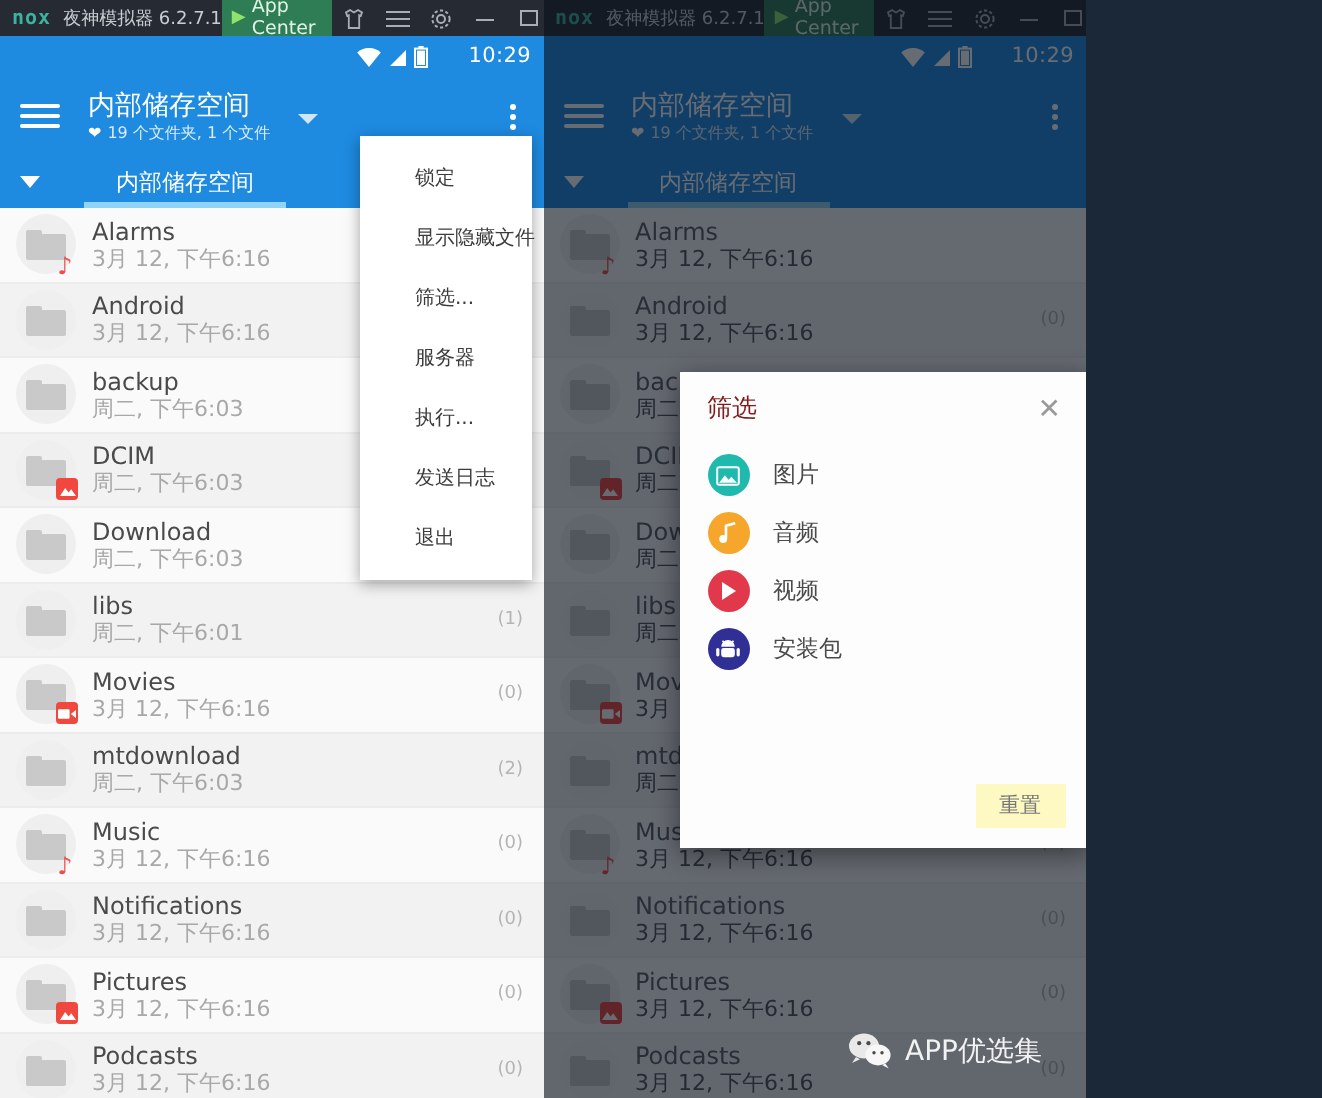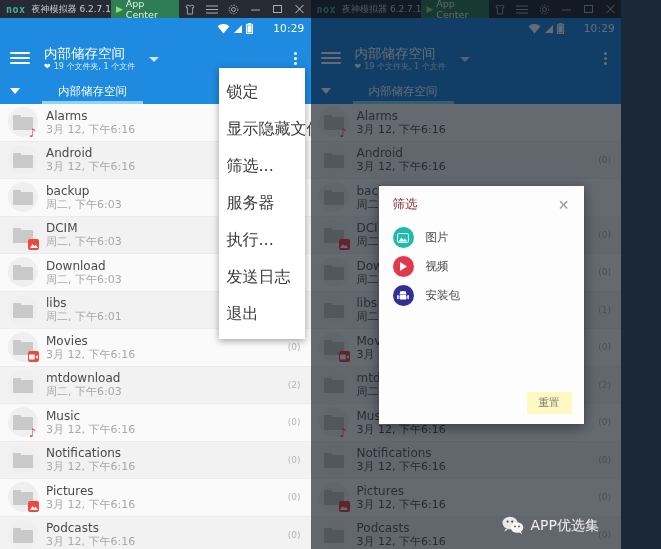--- a/index.html
+++ b/index.html
@@ -1,21 +1,21 @@
 <!DOCTYPE html>
 <html><head>
 <meta charset="utf-8">
 <style>
   * { box-sizing: border-box; margin: 0; padding: 0; }
   html, body {
     width: 661px; height: 549px;
     font-family: "DejaVu Sans", "Liberation Sans", sans-serif;
     overflow: hidden; background: #1b2838;
   }
-  .screen { position: relative; width: 621px; height: 549px; display: flex; }
+  .screen { position: relative; width: 543px; height: 549px; display: flex; }
   .panel { position: relative; width: 330.5px; height: 549px; overflow: hidden; background: #fafafa; }
   .panel.right { width: 330.5px; }
 
   
   .emu-bar {
     height: 18px; background: #262b33; display: flex; align-items: center;
     position: relative; z-index: 40;
   }
   .emu-logo {
     color: #3bb3a0; font-size: 10px; font-weight: bold; letter-spacing: .5px;
@@ -105,21 +105,21 @@
   .row-name { font-size: 12px; color: #4a4a4a; line-height: 15px; }
   .row-date { font-size: 11px; color: #a8a8a8; line-height: 12px; }
   .row-count { font-size: 9px; color: #b4b4b4; padding-left: 6px; }
 
   
   .popup {
     position: absolute; top: 68px; right: 6px; width: 86px; background: #fff;
     box-shadow: 0 2px 7px rgba(0,0,0,.35); z-index: 50; padding: 6px 0;
   }
   .popup-item {
-    padding: 8px 8px; font-size: 16px; color: #3c3c3c; white-space: nowrap; cursor: pointer;
+    padding: 8px 28px; font-size: 10px; color: #3c3c3c; white-space: nowrap; cursor: pointer;
   }
 
   
   .scrim {
     position: absolute; left: 0; top: 0; width: 100%; height: 100%;
     background: rgba(10,16,28,.62); z-index: 60;
   }
   .dialog {
     position: absolute; left: 68px; top: 186px; width: 205px; height: 238px;
     background: #fdfdfd; z-index: 70; box-shadow: 0 3px 12px rgba(0,0,0,.45);
@@ -756,20 +756,30 @@
       </div>
       <div class="dialog-body">
           <div class="fitem">
             <span class="fico" style="background:#1fb9ad">
               <svg width="12" height="10" viewBox="0 0 12 10">
                 <rect x="0.6" y="0.6" width="10.8" height="8.8" rx="1" fill="none" stroke="#fff" stroke-width="1"></rect>
                 <path d="M1.6 8.4 L4.4 4.6 L6.3 6.9 L7.7 5.4 L10.4 8.4 Z" fill="#fff"></path>
               </svg>
             </span>
             <span class="flabel">图片</span>
+          </div>
+          <div class="fitem">
+            <span class="fico" style="background:#f5a62b">
+              <svg width="10" height="11" viewBox="0 0 10 11">
+                <path d="M8.6 0.6 L4 1.9 L4 8" stroke="#fff" stroke-width="1.3" fill="none"></path>
+                <circle cx="2.6" cy="8.5" r="2" fill="#fff"></circle>
+                <circle cx="8.6" cy="2.2" r="0" fill="#fff"></circle>
+              </svg>
+            </span>
+            <span class="flabel">音频</span>
           </div>
           <div class="fitem">
             <span class="fico" style="background:#e1394b">
               <svg width="10" height="11" viewBox="0 0 10 11">
                 <path d="M2 1 L9 5.5 L2 10 Z" fill="#fff"></path>
               </svg>
             </span>
             <span class="flabel">视频</span>
           </div>
           <div class="fitem">

